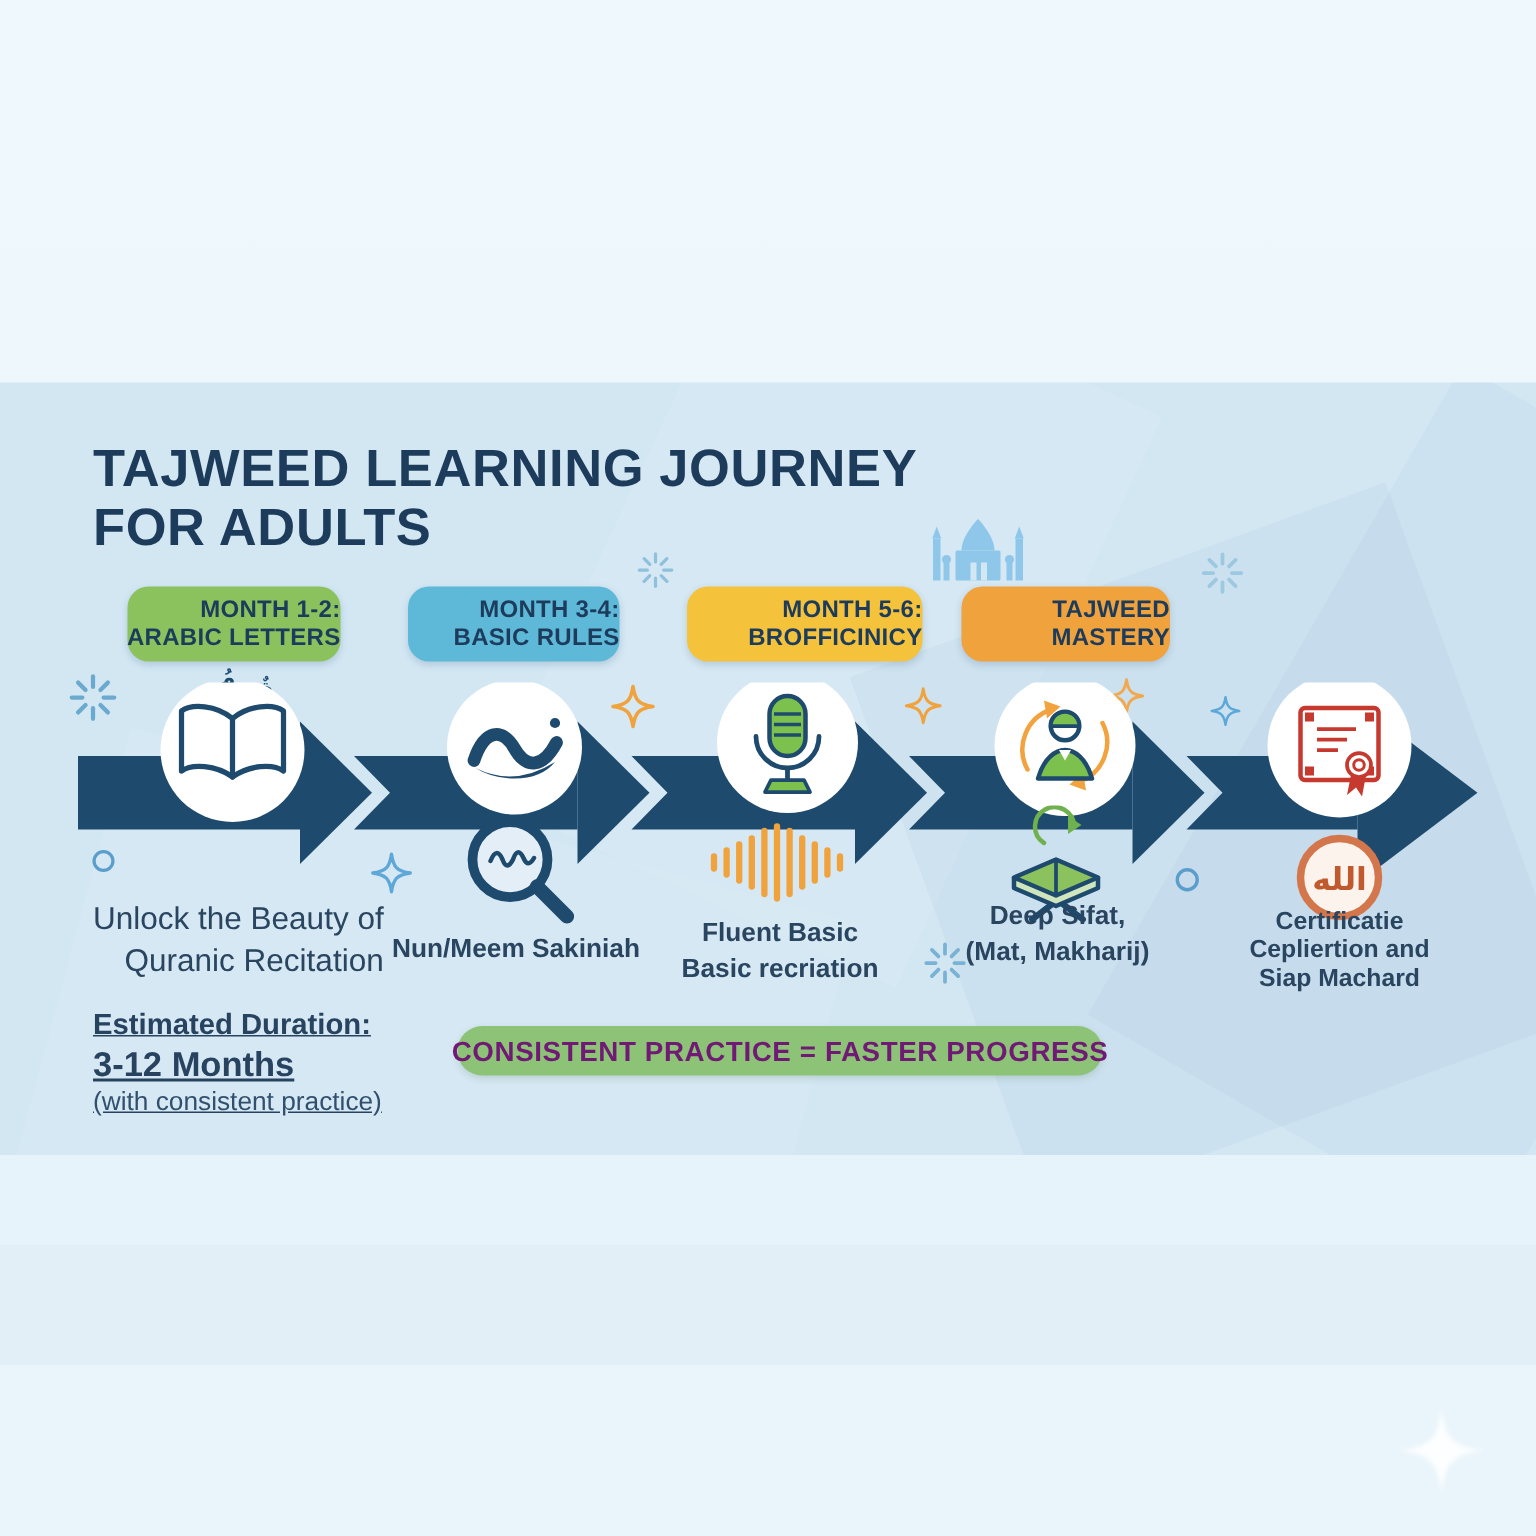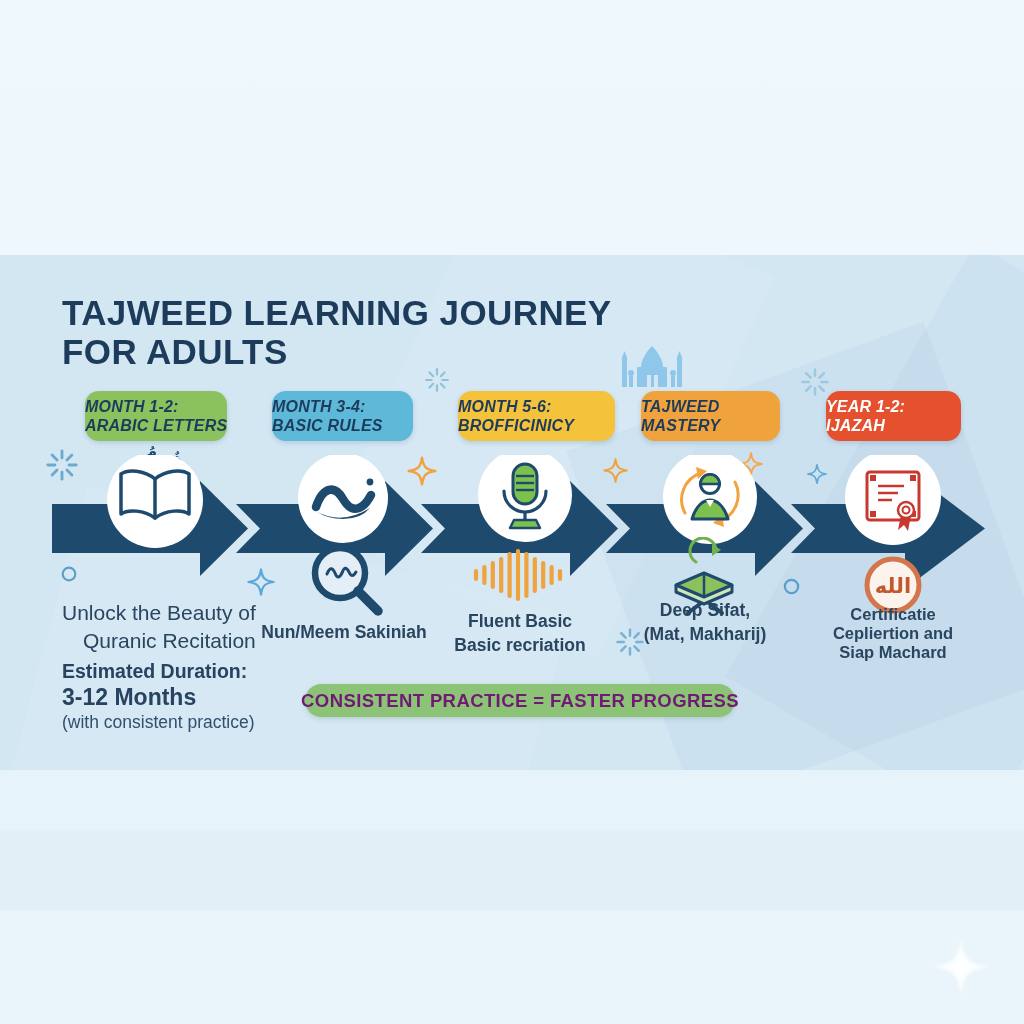--- a/index.html
+++ b/index.html
@@ -16,35 +16,34 @@
   }
   .pat{position:absolute;pointer-events:none;}
   
   .title{
     left:62px;top:38px;color:#1d3c5c;font-weight:800;
     font-size:35px;line-height:39px;letter-spacing:.4px;
   }
   
   .badge{
     position:absolute;top:136px;height:50px;border-radius:14px;
-    display:flex;flex-direction:column;align-items:flex-start;justify-content:center;
+    display:flex;flex-direction:column;align-items:flex-end;justify-content:center;
     font-weight:800;font-size:16px;line-height:19px;color:#1d3c5c;
     letter-spacing:.2px;white-space:nowrap;
     box-shadow:0 2px 5px rgba(40,80,120,.18);
-    font-style:italic;
   }
   
   .cap{position:absolute;color:#2a455f;font-weight:600;text-align:center;}
   .cap-1{left:62px;top:344px;font-size:21px;line-height:28px;font-weight:500;text-align:right;}
   .cap-2{left:229px;top:366px;width:230px;font-size:17.5px;line-height:22px;}
   .cap-3{left:420px;top:354px;width:200px;font-size:17.5px;line-height:24px;}
   .cap-4{left:605px;top:343px;width:200px;font-size:17.5px;line-height:24px;}
   .cap-5{left:803px;top:350px;width:180px;font-size:16.5px;line-height:19px;}
   
-  .duration{left:62px;top:404px;color:#27435f;}
+  .duration{left:62px;top:416px;color:#27435f;text-decoration:underline;}
   .dur-title{font-size:19.5px;font-weight:600;line-height:24px;}
   .dur-value{font-size:23px;font-weight:600;line-height:28px;}
   .dur-note{font-size:17.5px;font-weight:400;line-height:22px;color:#31506e;}
   .practice-pill{
     left:305px;top:429px;width:430px;height:33px;border-radius:17px;
     display:flex;align-items:center;justify-content:center;
     color:#701a75;font-weight:700;font-size:18.5px;letter-spacing:.4px;
     box-shadow:0 2px 5px rgba(60,100,60,.18);white-space:nowrap;
   }
   
@@ -165,24 +164,20 @@
     <span>BASIC RULES</span>
   </div>
   <div class="badge" style="left: 458px; width: 157px; background-color: rgb(245, 194, 60);">
     <span>MONTH 5-6:</span>
     <span>BROFFICINICY</span>
   </div>
   <div class="badge" style="left: 641px; width: 139px; background-color: rgb(240, 162, 61);">
     <span>TAJWEED</span>
     <span>MASTERY</span>
   </div>
-  <div class="badge" style="left: 826px; width: 135px; background-color: rgb(229, 81, 46); color: rgb(255, 255, 255);">
-    <span>YEAR 1-2:</span>
-    <span>IJAZAH</span>
-  </div>
 
   <div class="abs arabic" style="left:112px;top:190px;width:90px;height:44px;">
     <span style="left:12px;top:14px;font-size:15px">فَ</span>
     <span style="left:34px;top:-2px;font-size:15px">مُ</span>
     <span style="left:38px;top:18px;font-size:13px">عَ</span>
     <span style="left:62px;top:6px;font-size:13px">ةٌ</span>
   </div>
 
   <svg class="abs" style="left:40px;top:200px" width="950" height="150" viewBox="0 0 950 150">
     <g fill="#1e4a6e">

